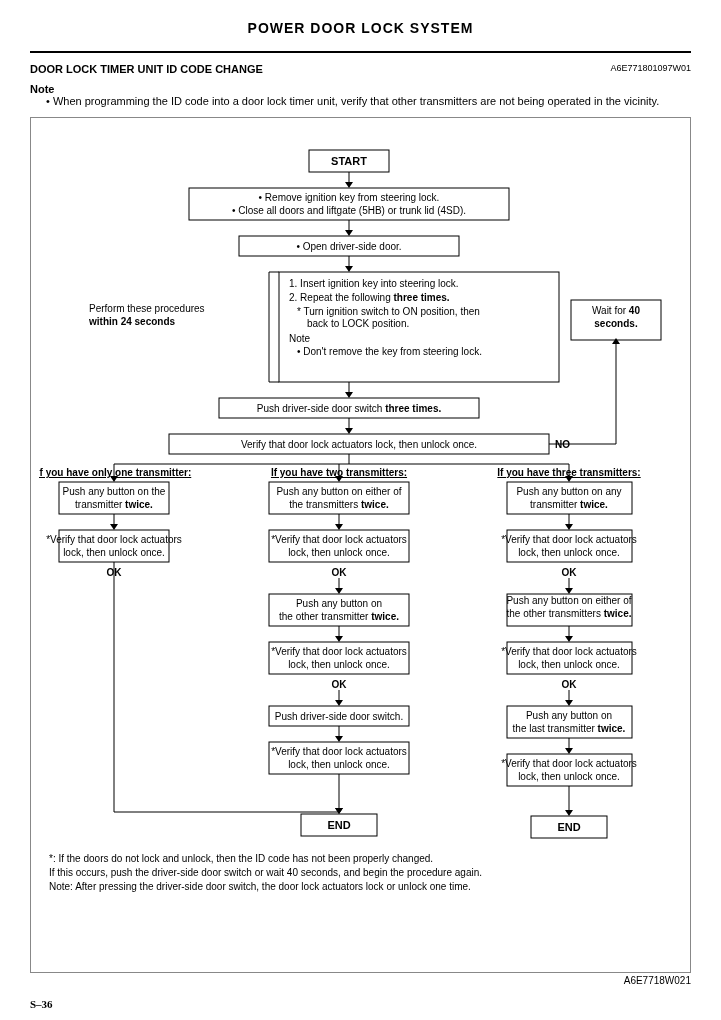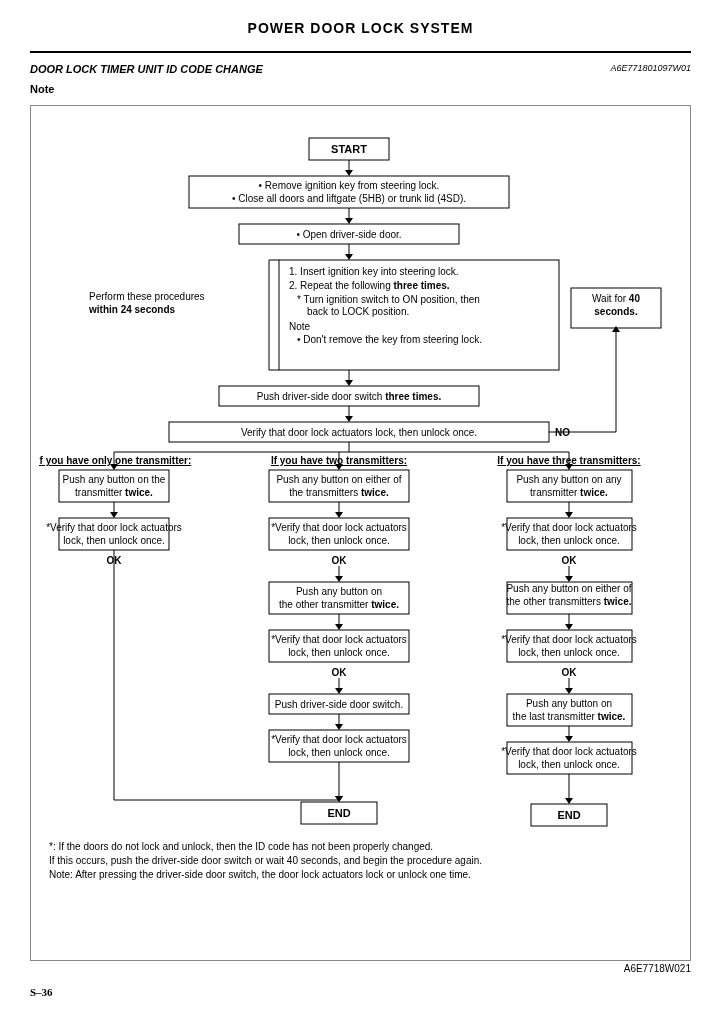--- a/index.html
+++ b/index.html
@@ -53,27 +53,30 @@
       text-align: right;
       font-size: 10px;
       margin-top: 2px;
     }
   </style>
 </head>
 <body>
 
 <div class="page-title">POWER DOOR LOCK SYSTEM</div>
 
-<div style="display:flex; justify-content:space-between; align-items:flex-start; margin-bottom:2px;font-style:italic;">
+<div style="display:flex; justify-content:space-between; align-items:flex-start; margin-bottom:2px;">
   <span class="section-title">DOOR LOCK TIMER UNIT ID CODE CHANGE</span>
   <span style="font-size:9px;margin-left:12px;">A6E771801097W01</span>
 </div>
 
 <div class="note-section">
   <div class="note-label">Note</div>
+  <div class="note-text">
+    <span>• </span><span>When programming the ID code into a door lock timer unit, verify that other transmitters are not being operated in the vicinity.</span>
+  </div>
 </div>
 
 <div class="diagram-container">
   
   <svg width="660" height="820" viewBox="0 0 660 820" xmlns="http://www.w3.org/2000/svg" style="font-family:Arial,Helvetica,sans-serif;">
 
     <rect x="270" y="8" width="80" height="22" fill="white" stroke="black" stroke-width="1"></rect>
     <text x="310" y="23" text-anchor="middle" font-size="11" font-weight="bold">START</text>
 
     <line x1="310" y1="30" x2="310" y2="44" stroke="black" stroke-width="1"></line>

